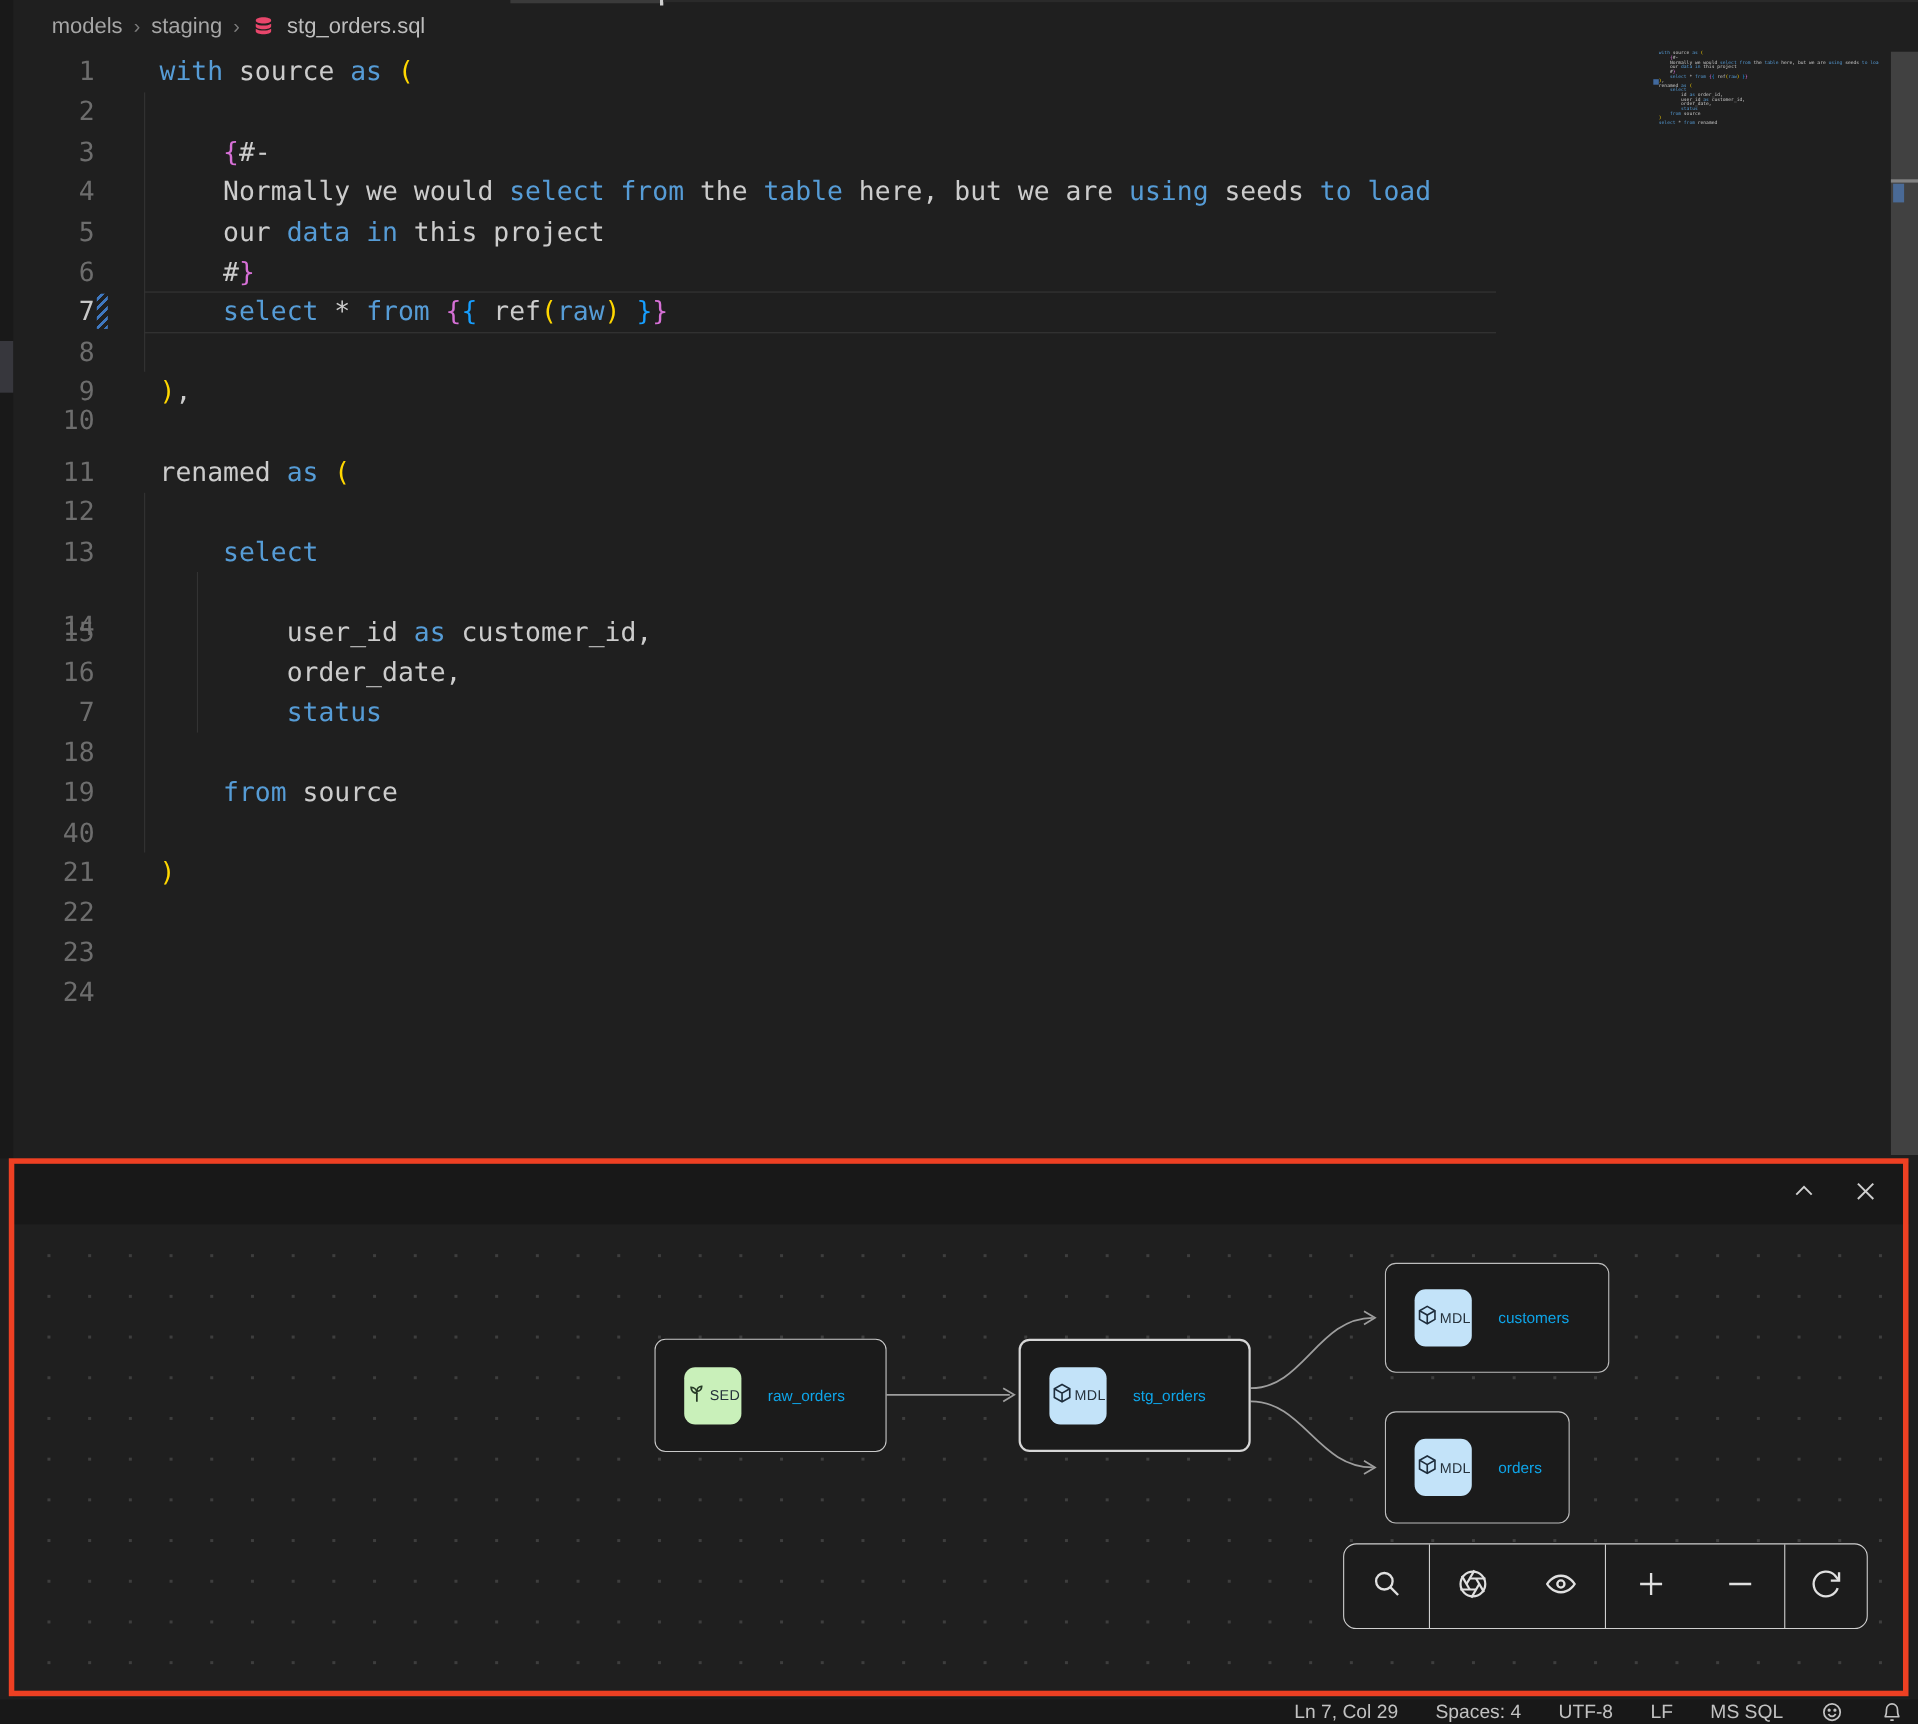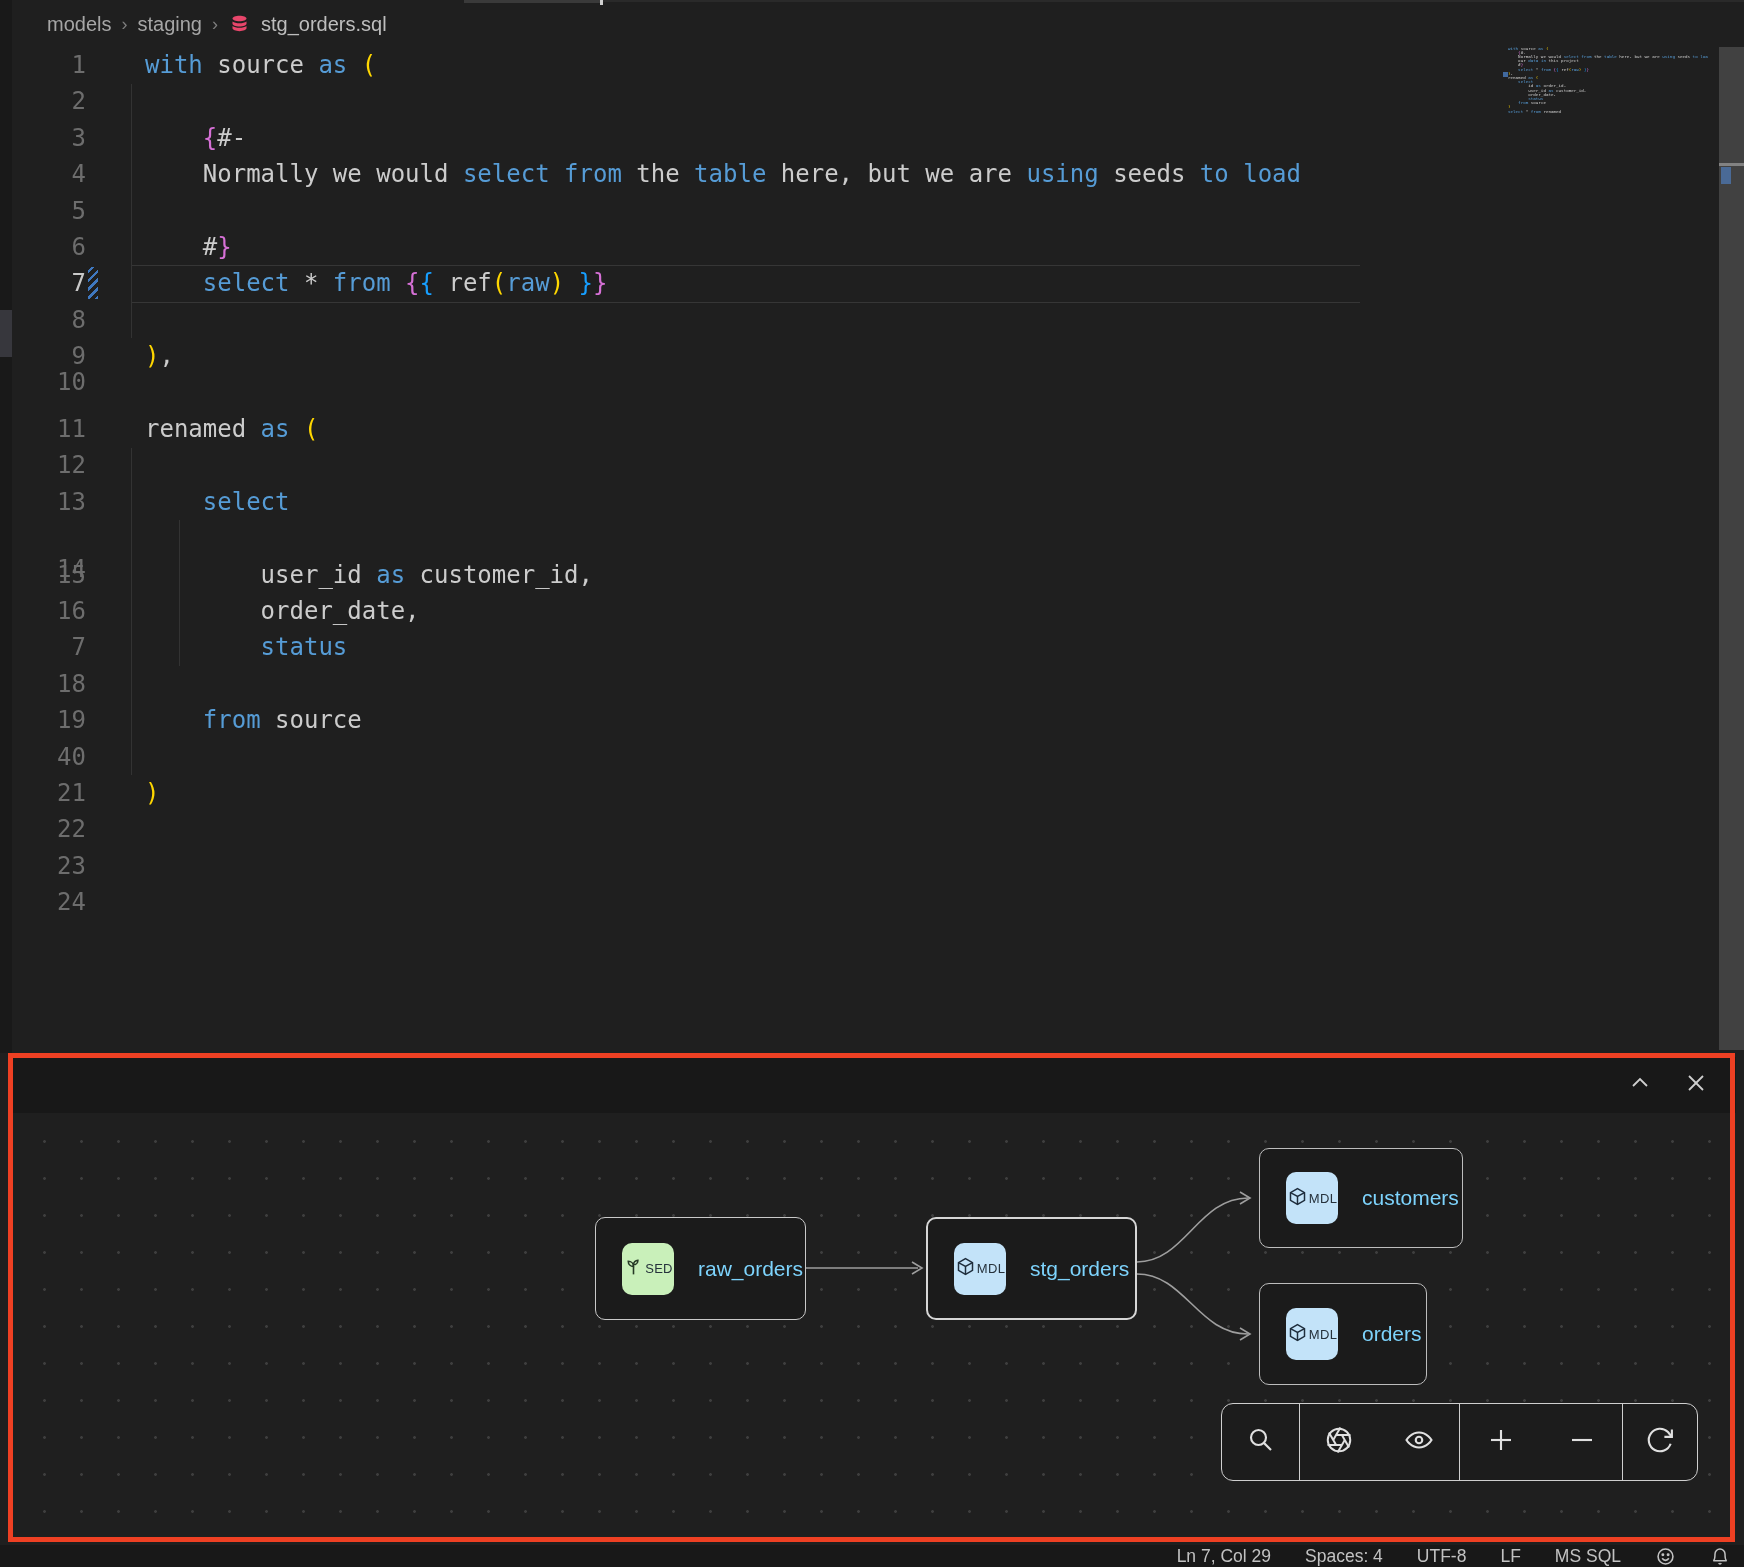--- a/index.html
+++ b/index.html
@@ -57,21 +57,21 @@
   .edges{position:absolute;left:0;top:0;pointer-events:none;}
   .node{position:absolute;display:flex;align-items:center;gap:24px;padding-left:26px;
         box-sizing:border-box;background:#1b1b1b;border-radius:10px;}
   .n0{left:583px;top:104px;width:211px;height:103px;border:1.6px solid #c9c9c9;}
   .n1{left:914px;top:104px;width:211px;height:103px;border:2.5px solid #d6d6d6;}
   .n2{left:1247px;top:35px;width:204px;height:100px;border:1.5px solid #bdbdbd;}
   .n3{left:1247px;top:170px;width:168px;height:102px;border:1.5px solid #bdbdbd;}
   .chip{width:52px;height:52px;border-radius:10px;display:flex;flex-direction:row;
         align-items:center;justify-content:center;gap:1px;}
   .chip .ctext{font-size:13px;letter-spacing:.3px;color:#26323c;}
-  .nlabel{font-size:21px;color:#7dd3fc;}
+  .nlabel{font-size:14px;color:#0ea5e9;}
   .gtoolbar{position:absolute;left:1209px;top:290px;width:477px;height:78px;border:1.6px solid #cfcfcf;
             border-radius:12px;background:#1c1c1c;display:flex;box-sizing:border-box;}
   .gcell{display:flex;align-items:center;justify-content:space-around;border-right:1.6px solid #cfcfcf;}
   .gcell:last-child{border-right:none;}
   .gc1{width:77px;} .gc2{width:159px;} .gc3{width:162px;} .gc4{flex:1;}
 
   
   .statusbar{position:absolute;left:0;top:1545px;width:1744px;height:22px;background:#181818;
              display:flex;align-items:center;justify-content:flex-end;gap:34px;
              padding-right:14px;box-sizing:border-box;color:#c2c2c2;font-size:17.5px;}
@@ -120,20 +120,21 @@
       <div class="crow" style="top:119.8px">
              <span class="ln">3</span>
              <span class="lc"><span style="color:#cccccc">    </span><span style="color:#d670d6">{</span><span style="color:#cccccc">#-</span></span>
            </div>
       <div class="crow" style="top:156.2px">
              <span class="ln">4</span>
              <span class="lc"><span style="color:#cccccc">    Normally we would </span><span style="color:#569cd6">select</span><span style="color:#cccccc"> </span><span style="color:#569cd6">from</span><span style="color:#cccccc"> the </span><span style="color:#569cd6">table</span><span style="color:#cccccc"> here, but we are </span><span style="color:#569cd6">using</span><span style="color:#cccccc"> seeds </span><span style="color:#569cd6">to</span><span style="color:#cccccc"> </span><span style="color:#569cd6">load</span></span>
            </div>
       <div class="crow" style="top:192.6px">
              <span class="ln">5</span>
+             <span class="lc"><span style="color:#cccccc">    our </span><span style="color:#569cd6">data</span><span style="color:#cccccc"> </span><span style="color:#569cd6">in</span><span style="color:#cccccc"> this project</span></span>
            </div>
       <div class="crow" style="top:229px">
              <span class="ln">6</span>
              <span class="lc"><span style="color:#cccccc">    #</span><span style="color:#d670d6">}</span></span>
            </div>
       <div class="crow cur" style="top:265.4px">
              <span class="ln">7</span>
              <span class="lc"><span style="color:#cccccc">    </span><span style="color:#569cd6">select</span><span style="color:#cccccc"> * </span><span style="color:#569cd6">from</span><span style="color:#cccccc"> </span><span style="color:#d670d6">{</span><span style="color:#179fff">{</span><span style="color:#cccccc"> ref</span><span style="color:#ffd700">(</span><span style="color:#569cd6">raw</span><span style="color:#ffd700">)</span><span style="color:#cccccc"> </span><span style="color:#179fff">}</span><span style="color:#d670d6">}</span></span>
            </div>
       <div class="crow" style="top:301.79999999999995px">

